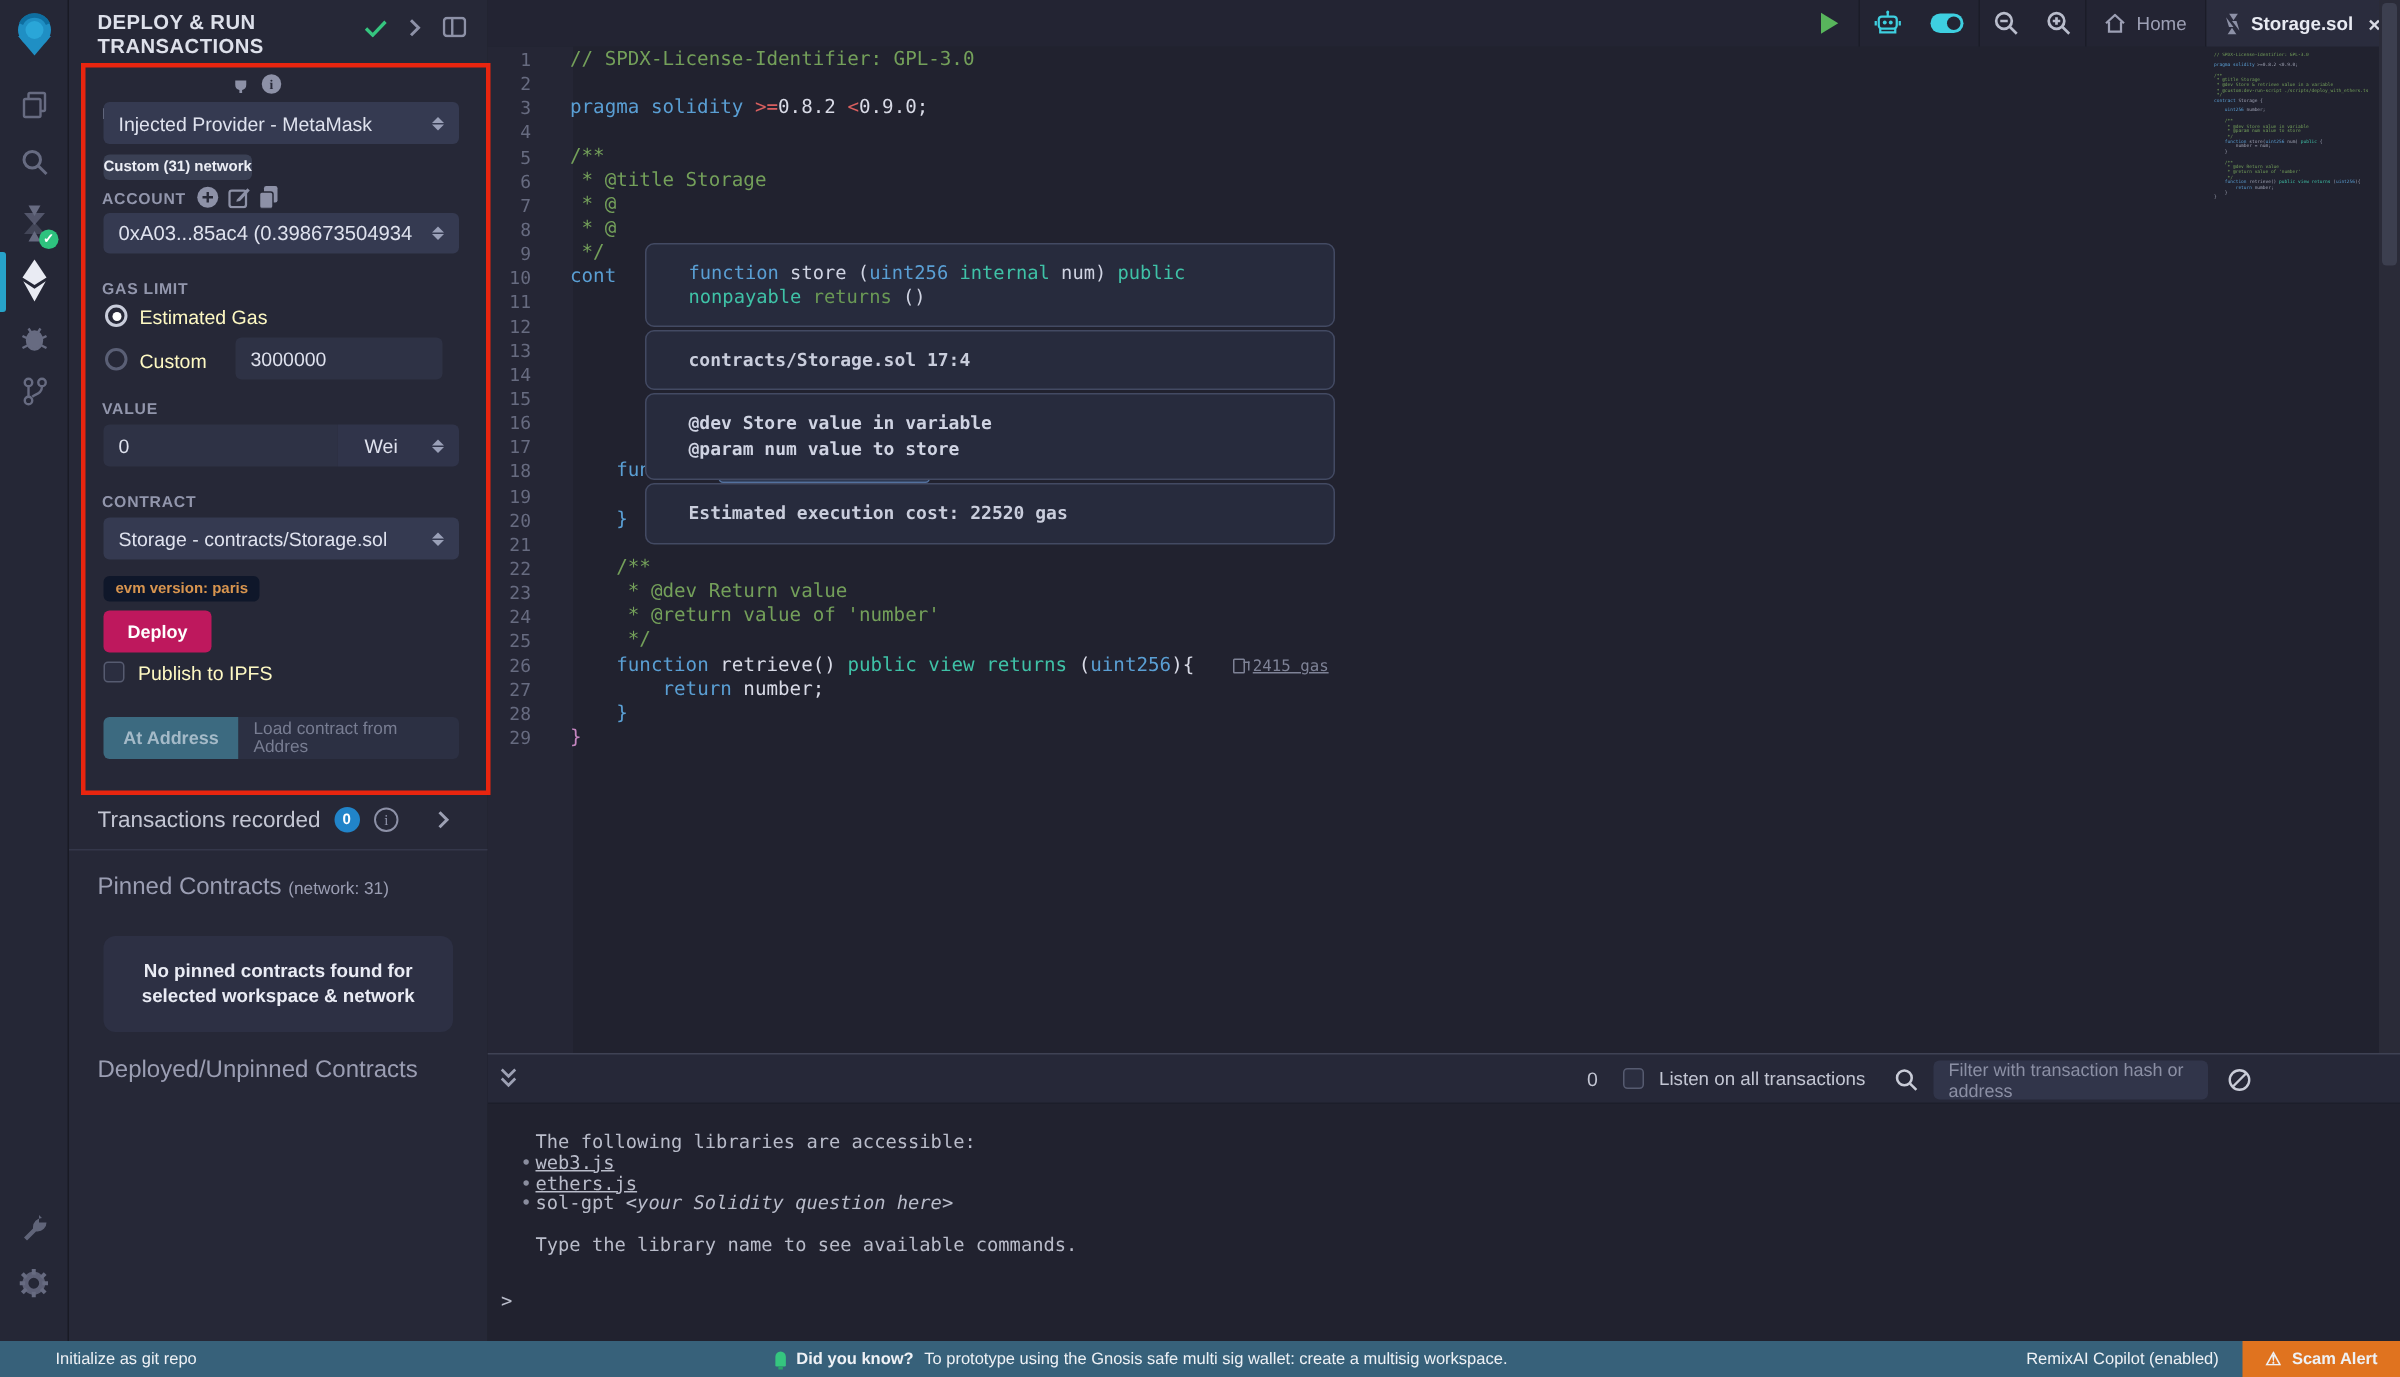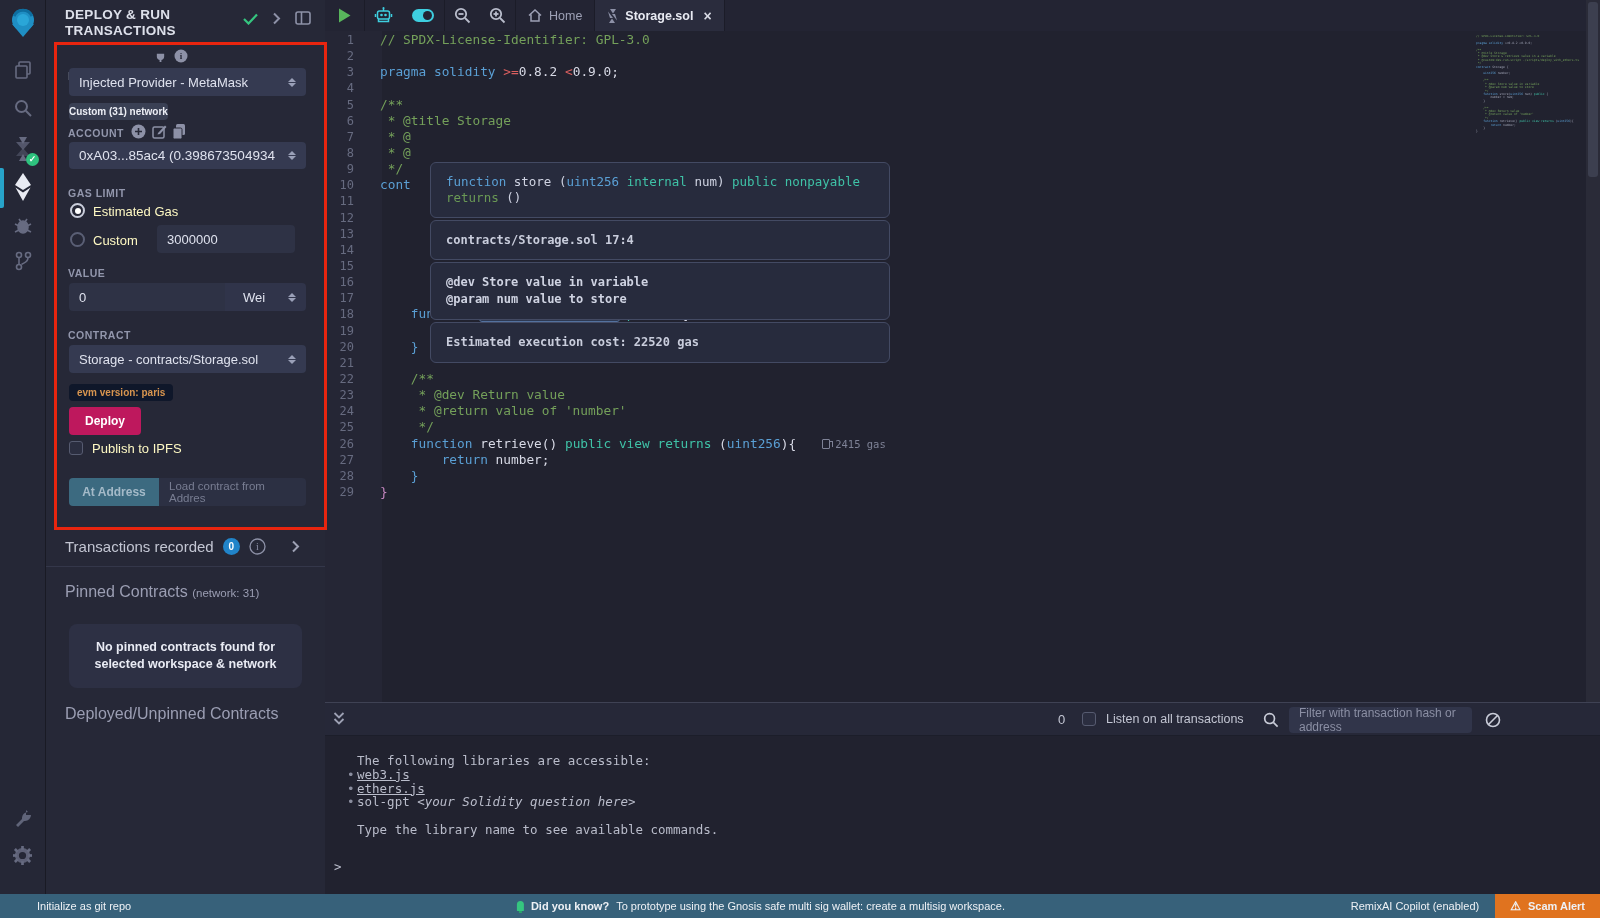--- a/index.html
+++ b/index.html
@@ -58,21 +58,21 @@
   .divider { position:absolute; left:0; right:0; top:566px; border-top:1px solid #34374a; }
   .sec-title { position:absolute; color:#9b9eb3; font-size:16px; }
   .sec-sub { font-size:11.5px; }
   .empty-box { position:absolute; left:23px; width:233px; background:#2d3044; border-radius:8px;
     color:#e9ebf4; font-size:12.5px; font-weight:700; text-align:center;
     display:flex; align-items:center; justify-content:center; line-height:17px; padding:8px 14px; }
 
   
   .editor { position:absolute; left:325px; right:0; top:0; height:702px; background:#21222f; z-index:1; }
   .etoolbar { position:absolute; top:0; left:0; right:0; height:31px; background:#232433;
-    display:flex; align-items:center; }
+    display:flex; align-items:center;justify-content:flex-end; }
   .et-sep { width:1px; height:31px; background:#1b1c28; }
   .et-ic { display:flex; align-items:center; justify-content:center; padding:0 9px; color:#b9bdcc; }
   .tab { height:31px; display:flex; align-items:center; gap:7px; padding:0 12px;
     color:#9da0b5; font-size:12.5px; border-right:1px solid #1b1c28; }
   .tab.active { background:#2a2c3d; color:#e8eaf2; font-weight:700; }
   .tab .close { color:#d8dae4; font-size:14px; margin-left:3px; }
   .code { position:absolute; top:31px; left:0; right:0; bottom:0;
     font-family:"DejaVu Sans Mono", monospace; font-size:12.8px; line-height:16.15px;
     padding-top:1px; color:#d8dae6; }
   .code::before { content:""; position:absolute; left:0; top:0; bottom:0; width:57px; background:#252635; }
@@ -81,30 +81,30 @@
   .tx { padding-left:12px; }
   .k  { color:#5a9fd4; }
   .m  { color:#3fc2a7; }
   .c  { color:#74a05a; }
   .o  { color:#d95f5f; }
   .g  { color:#6a9955; }
   .bb { color:#5a9fd4; }
   .pb { color:#c586c0; }
   .hlbox { background:rgba(86,126,187,.25); outline:1px solid #53719e; border-radius:2px; }
   .gas { color:#7e8296; font-size:10.5px; margin-left:26px; display:inline-flex;
-    align-items:center; gap:5px; font-family:"DejaVu Sans Mono", monospace; }
+    align-items:center; gap:5px; font-family:"DejaVu Sans Mono", monospace;text-decoration:underline; }
   .pump { width:8px; height:10px; border:1px solid #7e8296; border-radius:1px; position:relative; display:inline-block; }
   .pump::after { content:""; position:absolute; right:-4px; top:1px; width:3px; height:5px;
     border-right:1px solid #7e8296; border-top:1px solid #7e8296; }
 
   
   .tooltip { position:absolute; left:105px; top:131px; width:460px; z-index:30;
     font-family:"DejaVu Sans Mono", monospace; }
   .tt-box { background:#272b3d; border:1px solid #434a63; border-radius:6px;
-    margin-bottom:2px; padding:11px 15px; color:#cfd3e2; font-size:12px; }
+    margin-bottom:2px; padding:11px 28px; color:#cfd3e2; font-size:12px; }
   .tt-sig { font-size:12.5px; }
   .tt-bold { font-weight:700; color:#c9cddc; }
   .tt-doc div { font-weight:700; line-height:17px; }
 
   
   .minimap { position:absolute; top:4px; right:16px; width:108px;
     font-family:"DejaVu Sans Mono", monospace; font-size:3px; line-height:3.4px;
     color:#9fa3b4; white-space:pre; overflow:hidden; }
   .scrollstrip { position:absolute; top:0; right:0; bottom:0; width:14px; background:#2a2b38; }
   .scrollthumb { position:absolute; top:2px; left:2px; right:2px; height:175px;

